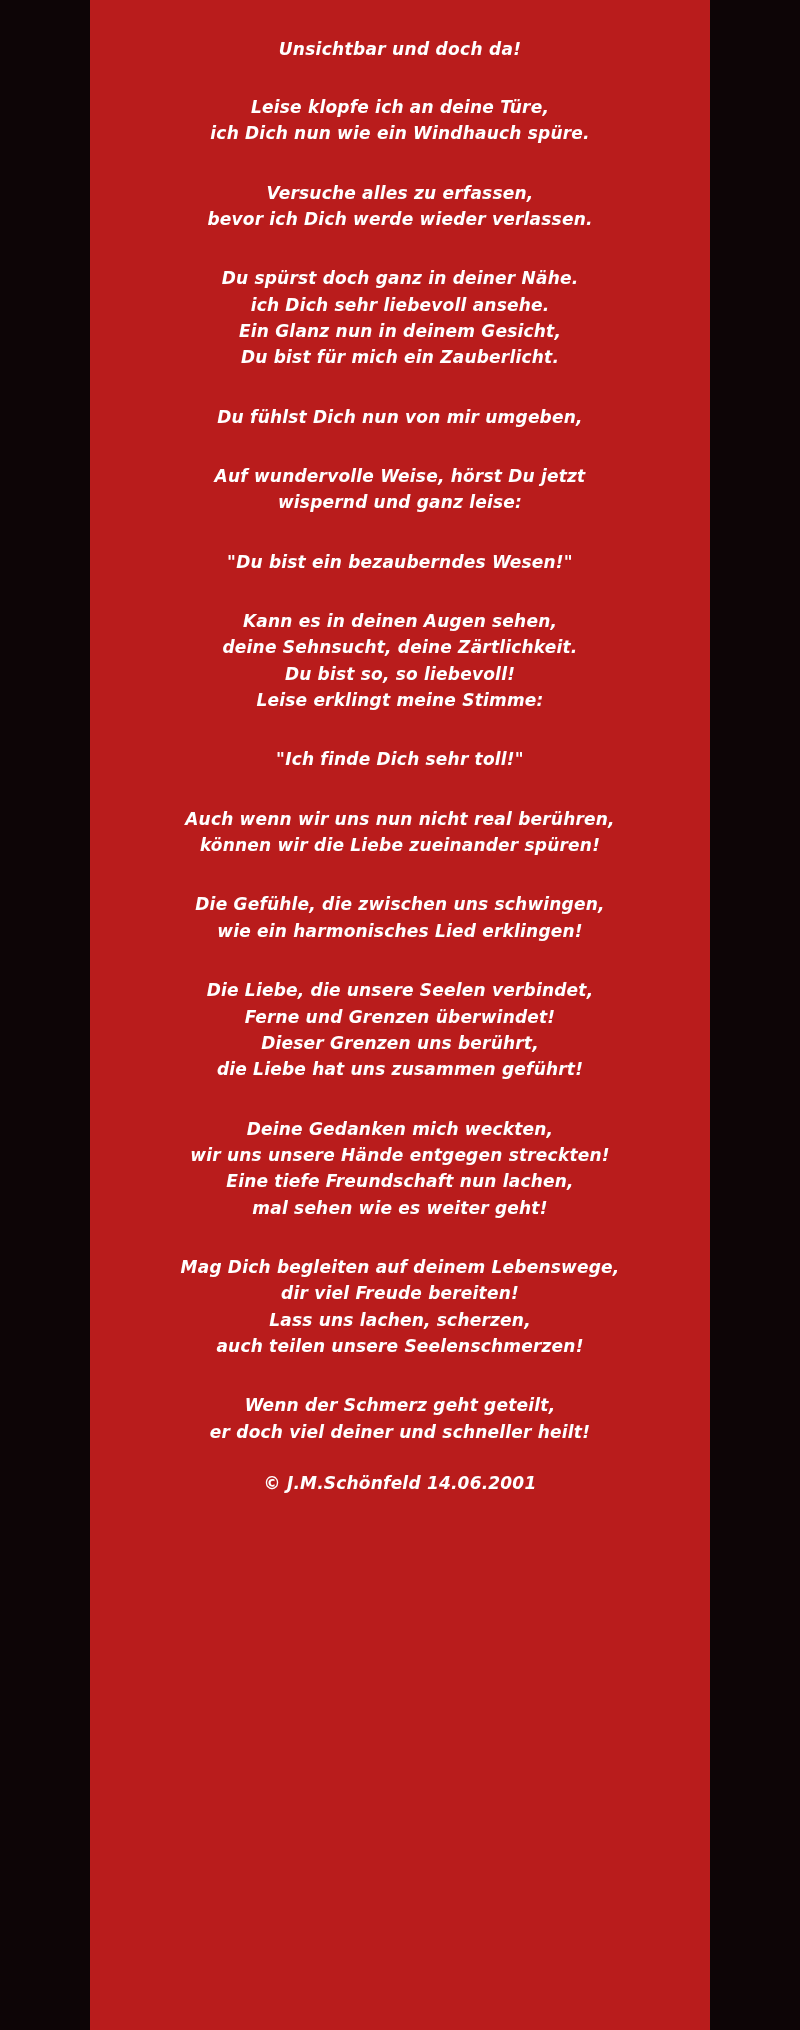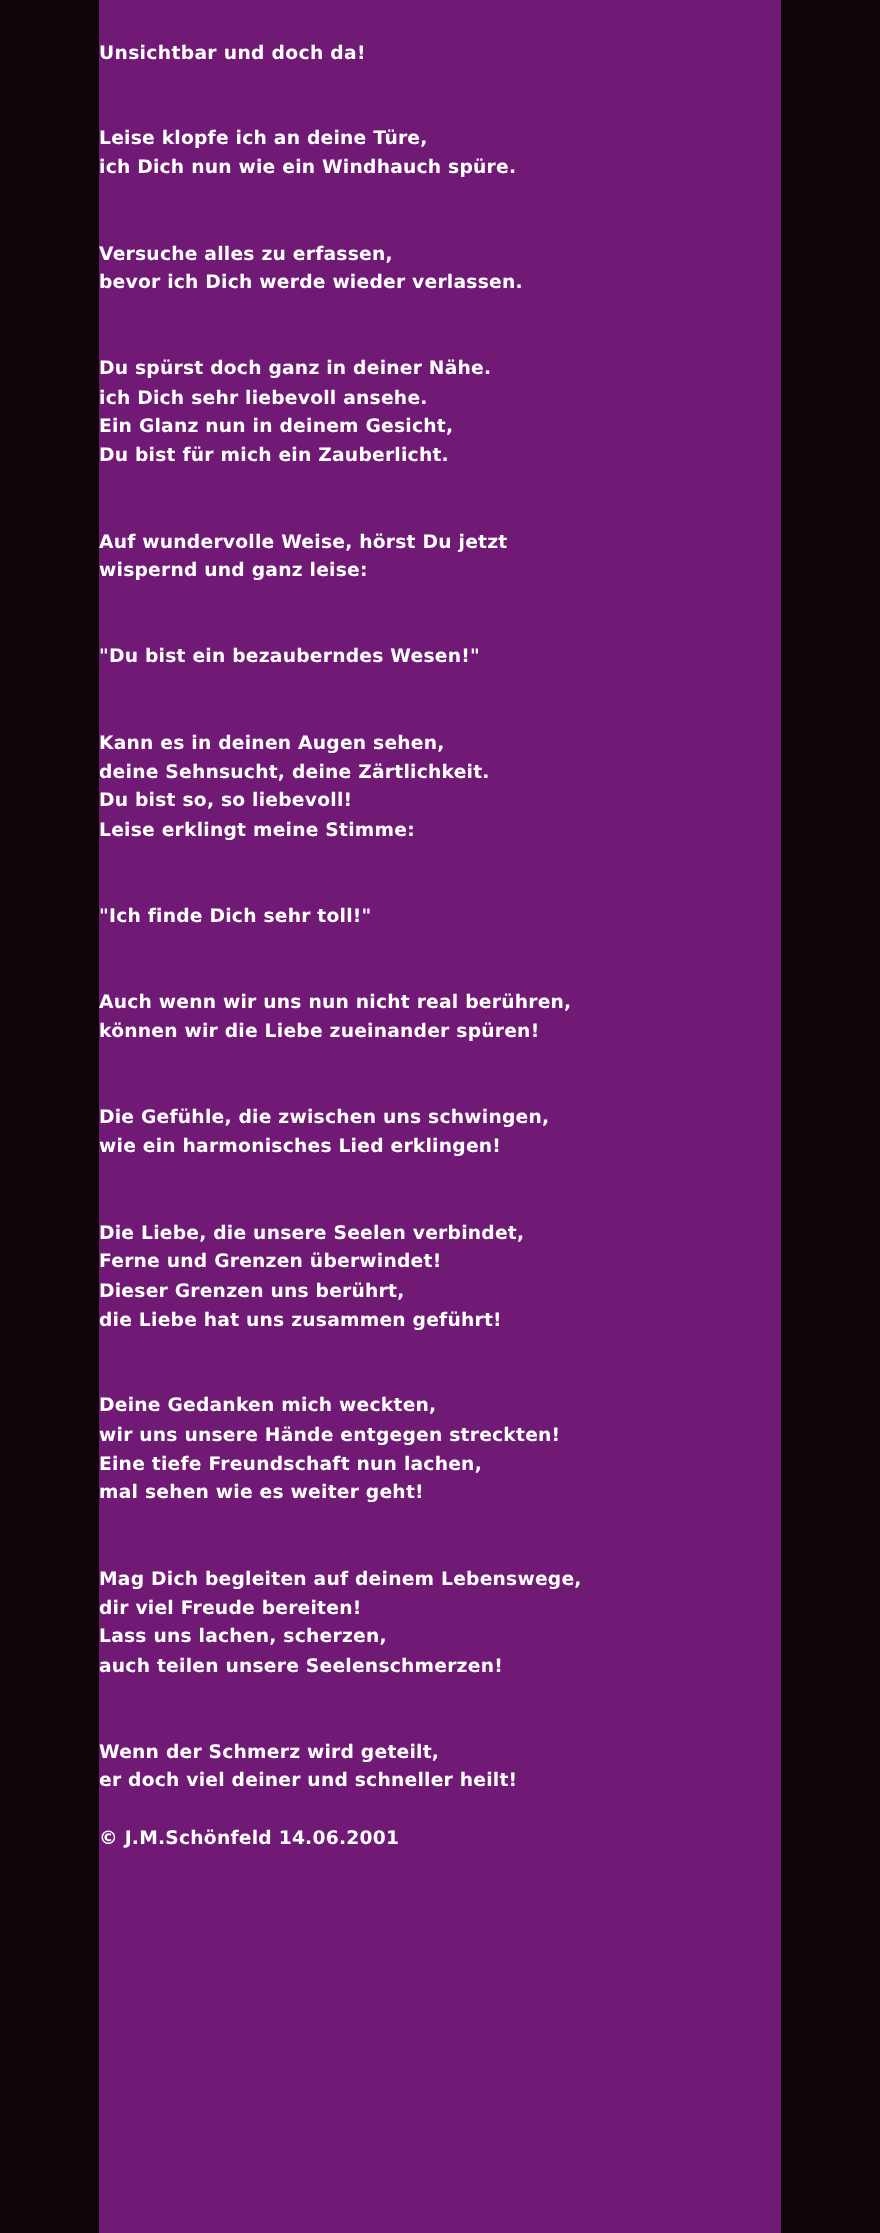--- a/index.html
+++ b/index.html
@@ -15,34 +15,36 @@
   .poem-page {
     width: 800px;
     min-height: 2030px;
     background: #0d0506;
     box-sizing: border-box;
     display: flex;
     justify-content: center;
   }
   .poem-frame {
     width: 620px;
-    background: #701a75;
+    background: #b91c1c;
     box-sizing: border-box;
     padding: 28px 0 40px 0;
+    text-align: center;
+    font-style: italic;
   }
   .poem-title {
     color: #ffffff;
     font-size: 17px;
     font-weight: bold;
     line-height: 1.35;
     letter-spacing: 0.3px;
     margin: 10px 0 0 0;
   }
   .stanza {
-    margin-top: 52px;
+    margin-top: 33px;
   }
   .stanza .line {
     color: #ffffff;
     font-size: 17px;
     font-weight: bold;
     line-height: 1.55;
     letter-spacing: 0.2px;
     white-space: nowrap;
   }
   .signature {
@@ -73,20 +75,21 @@
     </div>
 
     <div class="stanza">
       <div class="line">Du spürst doch ganz in deiner Nähe.</div>
       <div class="line">ich Dich sehr liebevoll ansehe.</div>
       <div class="line">Ein Glanz nun in deinem Gesicht,</div>
       <div class="line">Du bist für mich ein Zauberlicht.</div>
     </div>
 
     <div class="stanza">
+      <div class="line">Du fühlst Dich nun von mir umgeben,</div>
     </div>
 
     <div class="stanza">
       <div class="line">Auf wundervolle Weise, hörst Du jetzt</div>
       <div class="line">wispernd und ganz leise:</div>
     </div>
 
     <div class="stanza">
       <div class="line">"Du bist ein bezauberndes Wesen!"</div>
     </div>
@@ -127,20 +130,20 @@
     </div>
 
     <div class="stanza">
       <div class="line">Mag Dich begleiten auf deinem Lebenswege,</div>
       <div class="line">dir viel Freude bereiten!</div>
       <div class="line">Lass uns lachen, scherzen,</div>
       <div class="line">auch teilen unsere Seelenschmerzen!</div>
     </div>
 
     <div class="stanza">
-      <div class="line">Wenn der Schmerz wird geteilt,</div>
+      <div class="line">Wenn der Schmerz geht geteilt,</div>
       <div class="line">er doch viel deiner und schneller heilt!</div>
     </div>
 
     <div class="signature">© J.M.Schönfeld 14.06.2001</div>
 
   </div>
 </div>
 
 </body></html>

